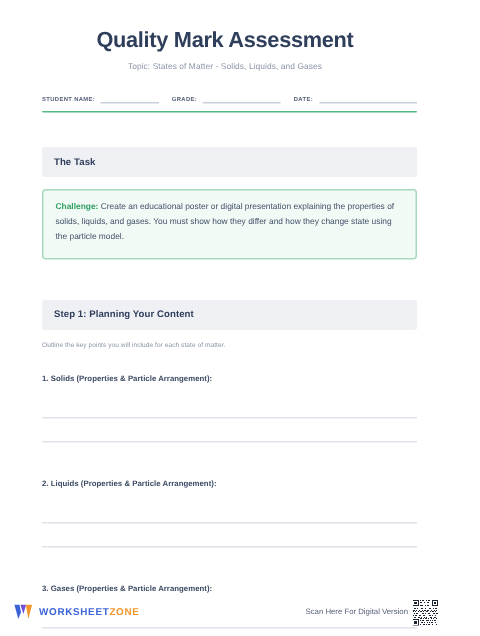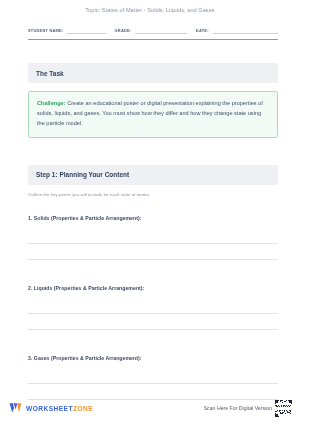--- a/index.html
+++ b/index.html
@@ -177,20 +177,21 @@
     width: 17px;
     height: 17px;
     display: block;
   }
 </style>
 </head>
 <body>
 
 <div class="page">
 
+  <h1 class="doc-title">Quality Mark Assessment</h1>
   <p class="doc-subtitle">Topic: States of Matter - Solids, Liquids, and Gases</p>
 
   <div class="info-row">
     <div class="info-field name">
       <span class="info-label">STUDENT NAME:</span>
       <span class="info-line"></span>
     </div>
     <div class="info-field grade">
       <span class="info-label">GRADE:</span>
       <span class="info-line"></span>

